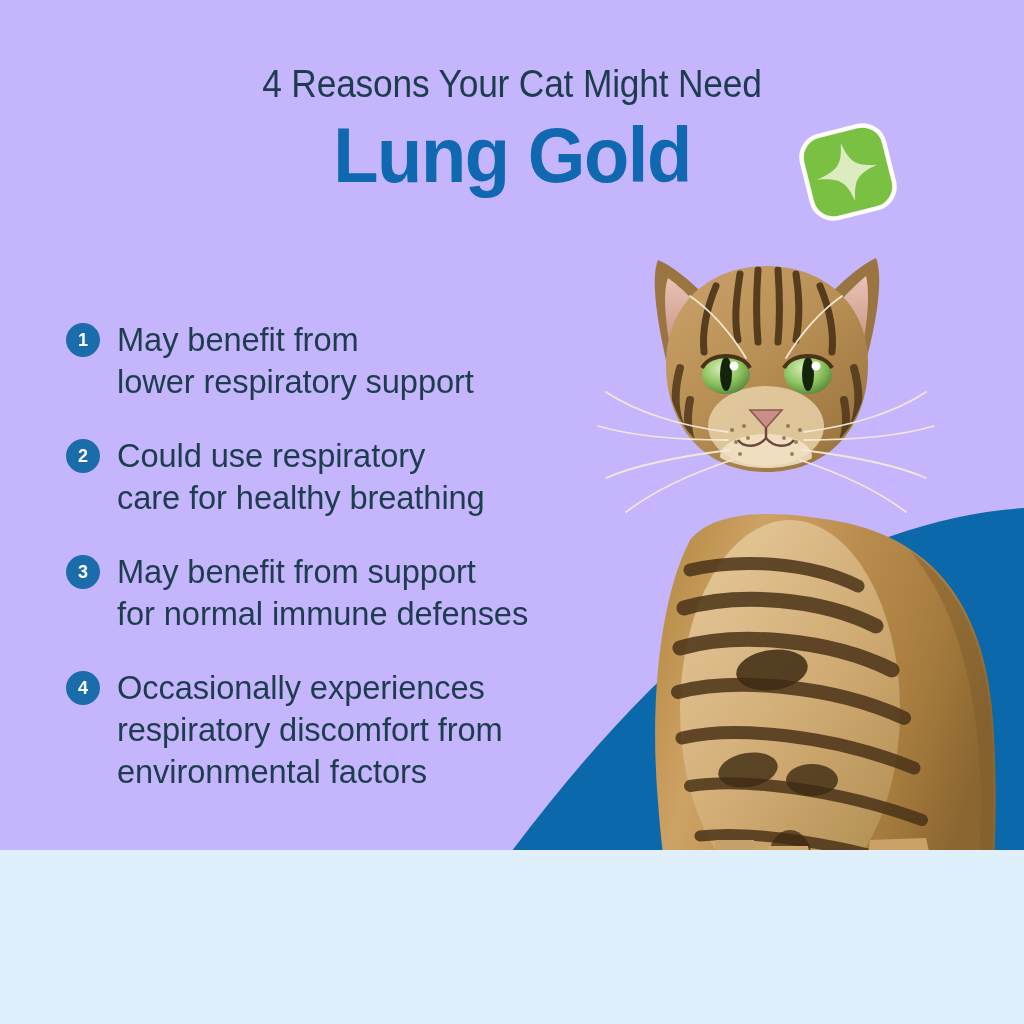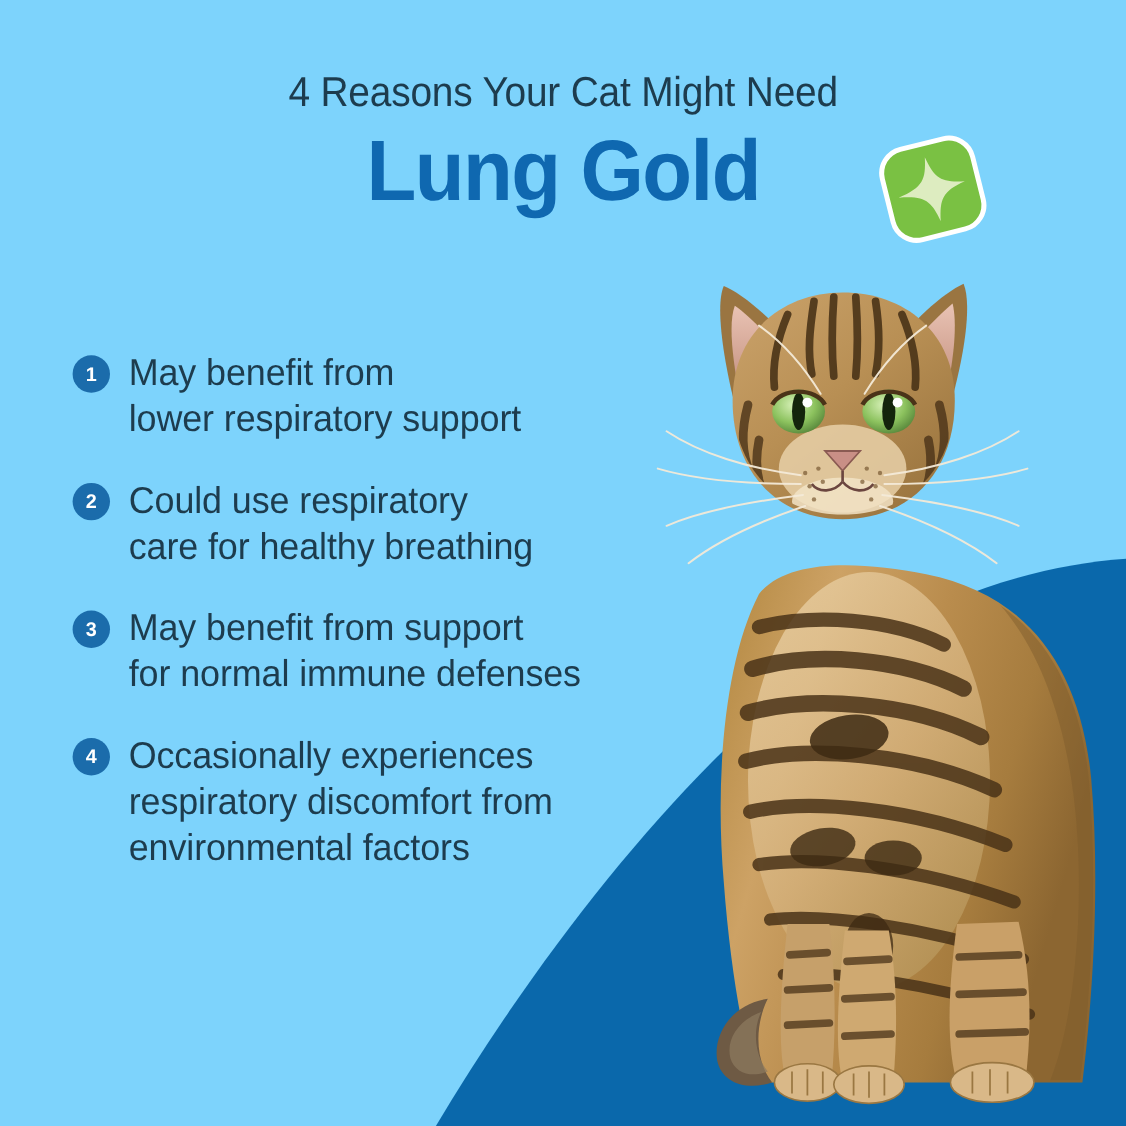--- a/index.html
+++ b/index.html
@@ -5,22 +5,22 @@
 <style>
   html,body{margin:0;padding:0;}
   body{
     width:1024px;height:1024px;
     font-family:"Liberation Sans", sans-serif;
     background:#dfeffc;
     overflow:hidden;
   }
   #stage{
     position:relative;
-    width:1024px;height:1024px;
-    background:#7dd3fc;
+    width:1024px;height:850px;
+    background:#c4b5fd;
     overflow:hidden;
   }
 
   
   #wave-layer{
     position:absolute;left:0;top:0;width:1024px;height:1024px;
     pointer-events:none;
   }
 
   

